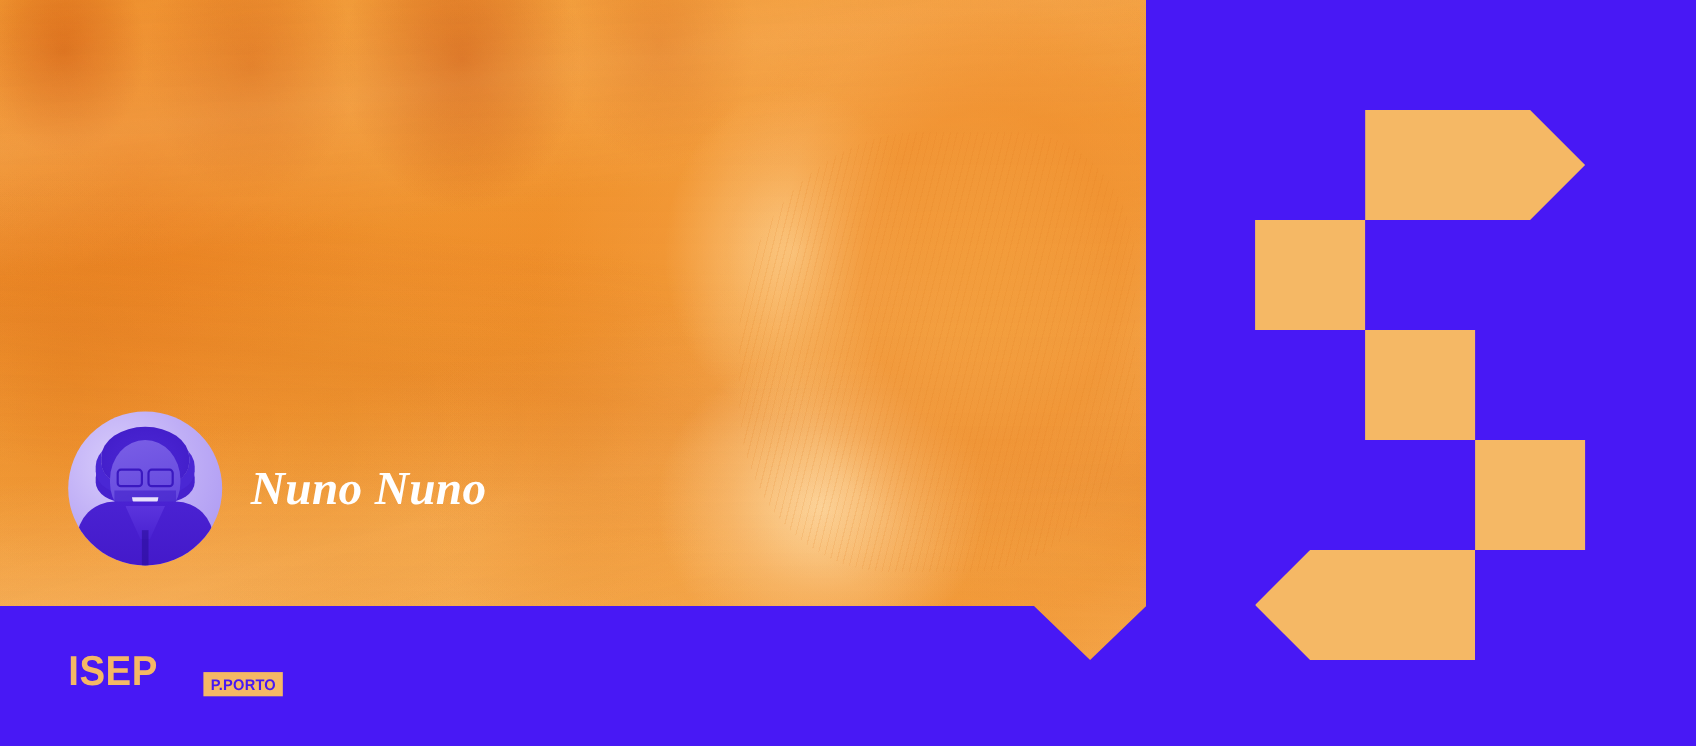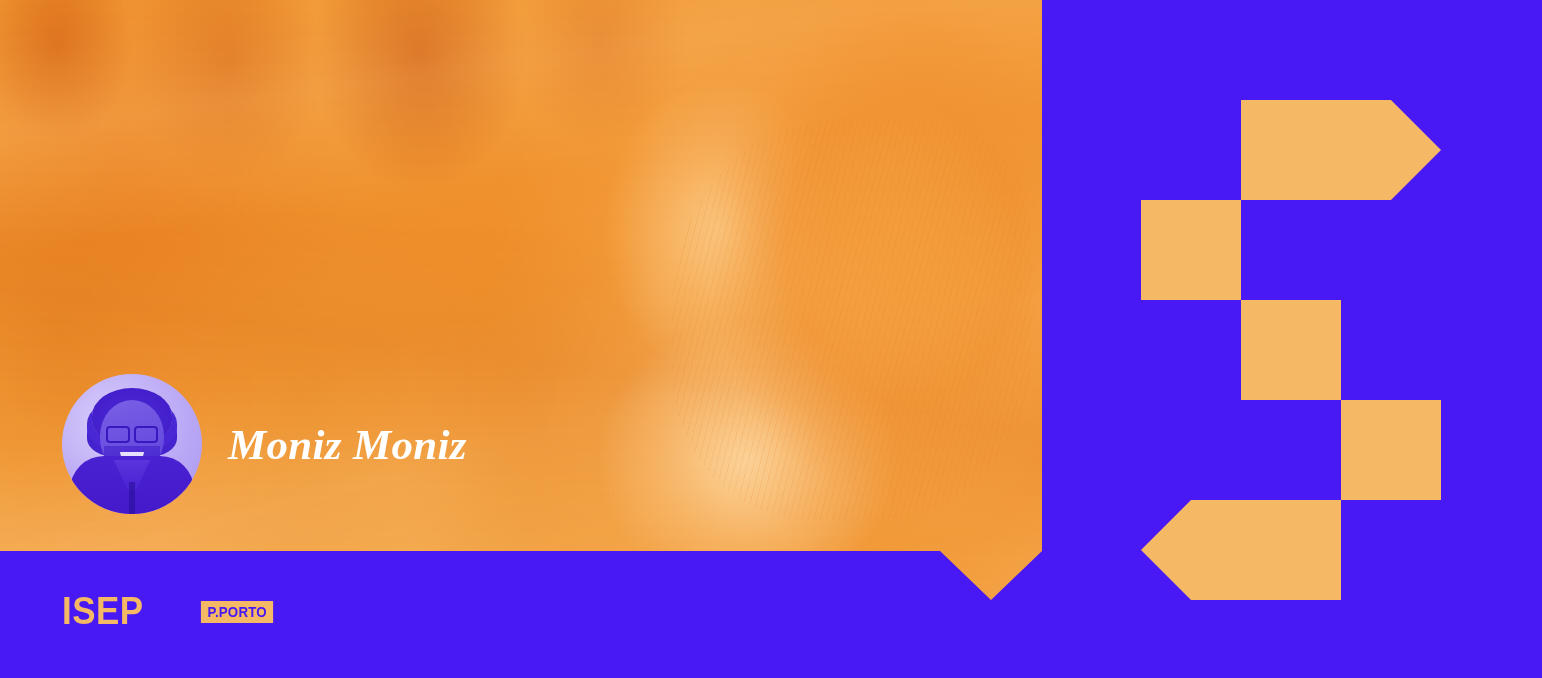--- a/index.html
+++ b/index.html
@@ -240,22 +240,22 @@
   .footer {
     position:absolute;
     left:0; bottom:0;
     width:1542px; height:127px;
     z-index:6;
     display:flex;
     align-items:center;
   }
   .footer-inner {
     display:flex;
-    align-items:center;
-    gap:48px;
+    align-items:flex-end;
+    gap:32px;
     margin-left:62px;
     margin-top:-6px;
   }
   .logo-isep {
     color:#F5B865;
     font-weight:800;
     font-size:38px;
     letter-spacing:0.5px;
     transform:scaleX(0.92);
     transform-origin:left center;
@@ -291,21 +291,21 @@
     <div class="avatar">
       <div class="av-hair"></div>
       <div class="av-head"></div>
       <div class="av-beard"></div>
       <div class="av-glasses"></div>
       <div class="av-smile"></div>
       <div class="av-body"></div>
       <div class="av-collar"></div>
       <div class="av-placket"></div>
     </div>
-    <div class="speaker-name">Moniz Moniz</div>
+    <div class="speaker-name">Nuno Nuno</div>
   </div>
 
   <div class="pattern">
     <div class="shape shape-arrow-top"></div>
     <div class="shape shape-sq-1"></div>
     <div class="shape shape-sq-2"></div>
     <div class="shape shape-sq-3"></div>
     <div class="shape shape-arrow-bottom"></div>
   </div>
 

